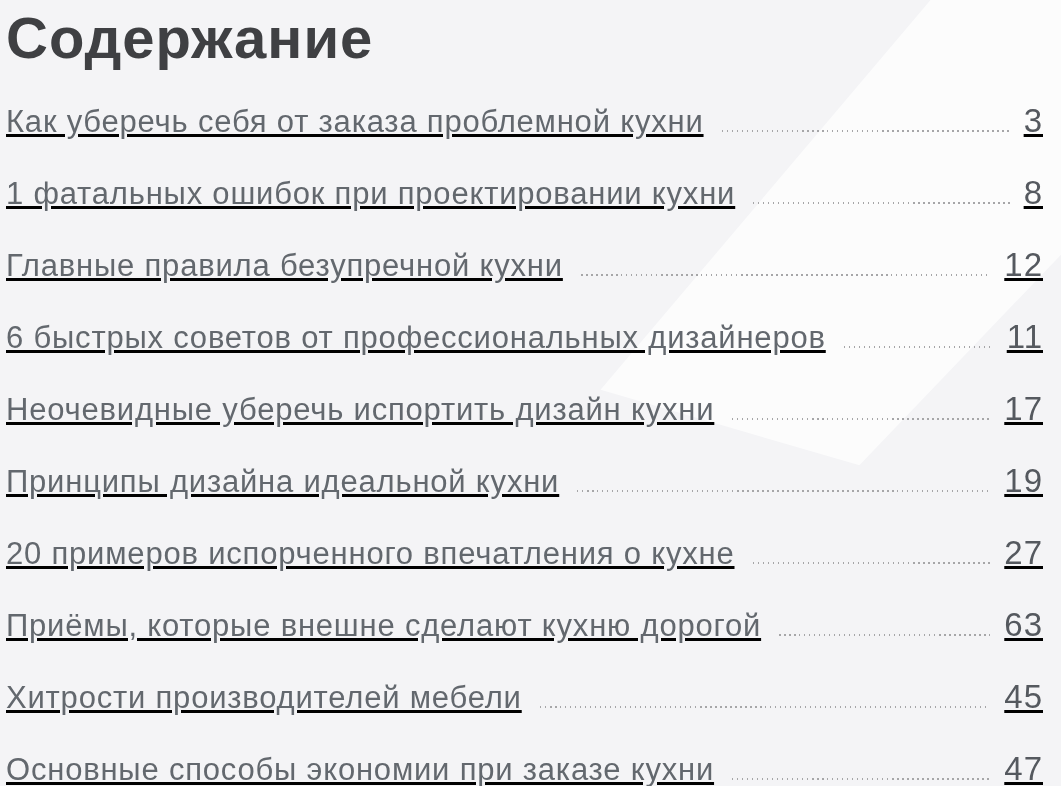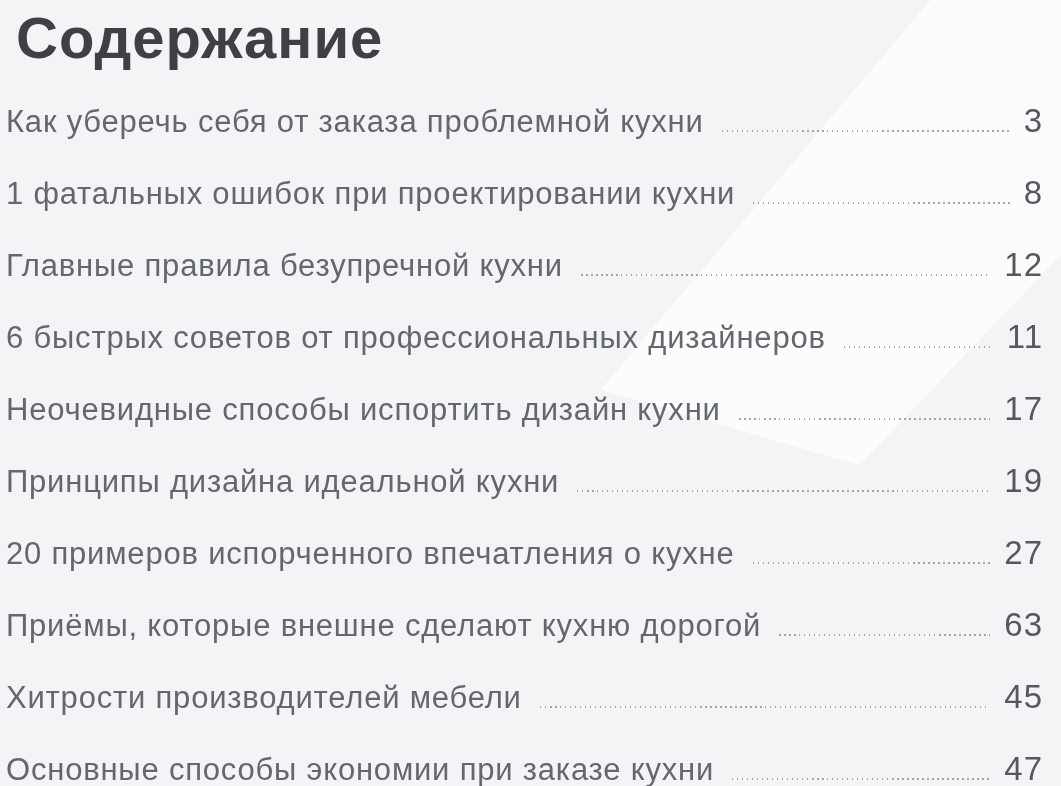--- a/index.html
+++ b/index.html
@@ -17,37 +17,38 @@
   .bg-swoosh {
     position: absolute;
     inset: 0;
     background: rgba(255, 255, 255, 0.7);
     clip-path: polygon(87.7% 0%, 100% 0%, 100% 32.4%, 81% 59.2%, 56.6% 49.6%);
     pointer-events: none;
   }
   .page-title {
     position: absolute;
     top: 4px;
-    left: 16px;
+    left: 6px;
     margin: 0;
     font-size: 58px;
     font-weight: bold;
     letter-spacing: 1px;
     color: #3f4043;
   }
   .toc {
     position: absolute;
     top: 102px;
     left: 6px;
     right: 18px;
   }
   .toc-row {
     height: 72px;
     display: flex;
     align-items: baseline;
+    text-decoration: underline;
   }
   .toc-label {
     font-size: 31px;
     font-weight: 400;
     letter-spacing: 0.8px;
     color: #63686e;
     white-space: nowrap;
   }
   .toc-leader {
     flex: 1 1 auto;
@@ -96,21 +97,21 @@
       <span class="toc-page">12</span>
     </div>
 
     <div class="toc-row">
       <span class="toc-label">6 быстрых советов от профессиональных дизайнеров</span>
       <span class="toc-leader"></span>
       <span class="toc-page">11</span>
     </div>
 
     <div class="toc-row">
-      <span class="toc-label">Неочевидные способы испортить дизайн кухни</span>
+      <span class="toc-label">Неочевидные уберечь испортить дизайн кухни</span>
       <span class="toc-leader"></span>
       <span class="toc-page">17</span>
     </div>
 
     <div class="toc-row">
       <span class="toc-label">Принципы дизайна идеальной кухни</span>
       <span class="toc-leader"></span>
       <span class="toc-page">19</span>
     </div>
 

